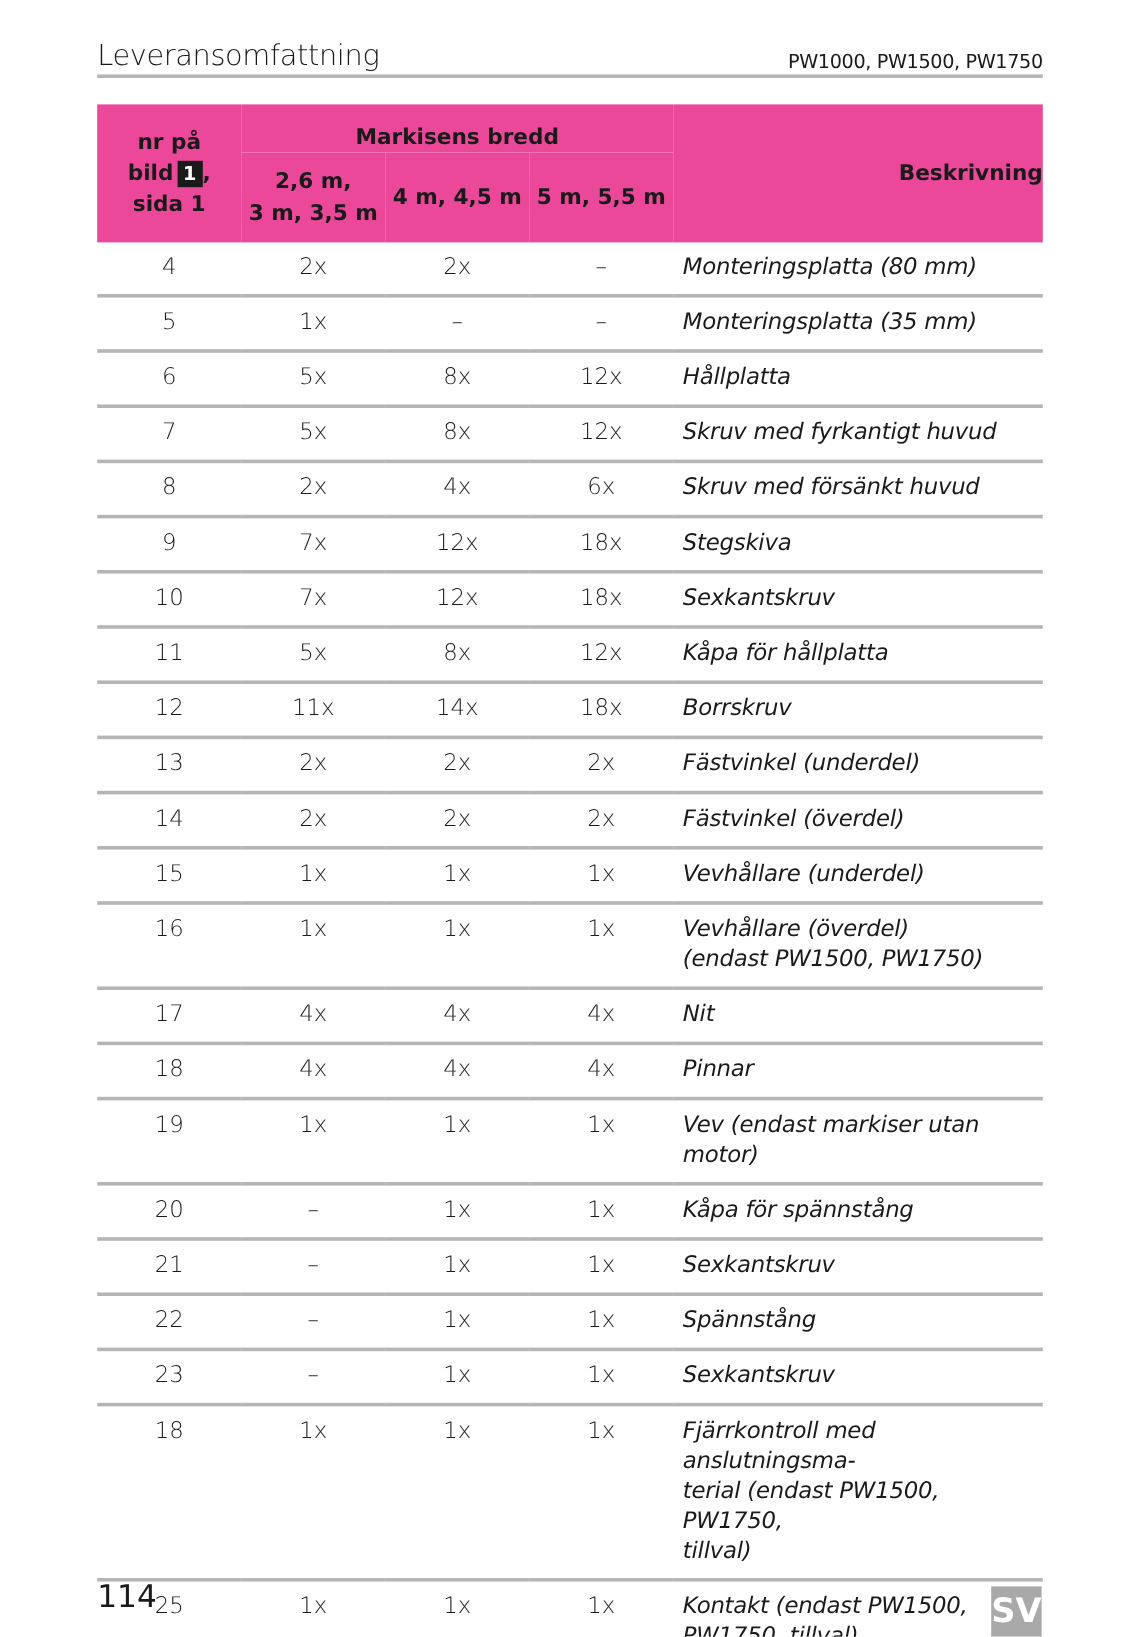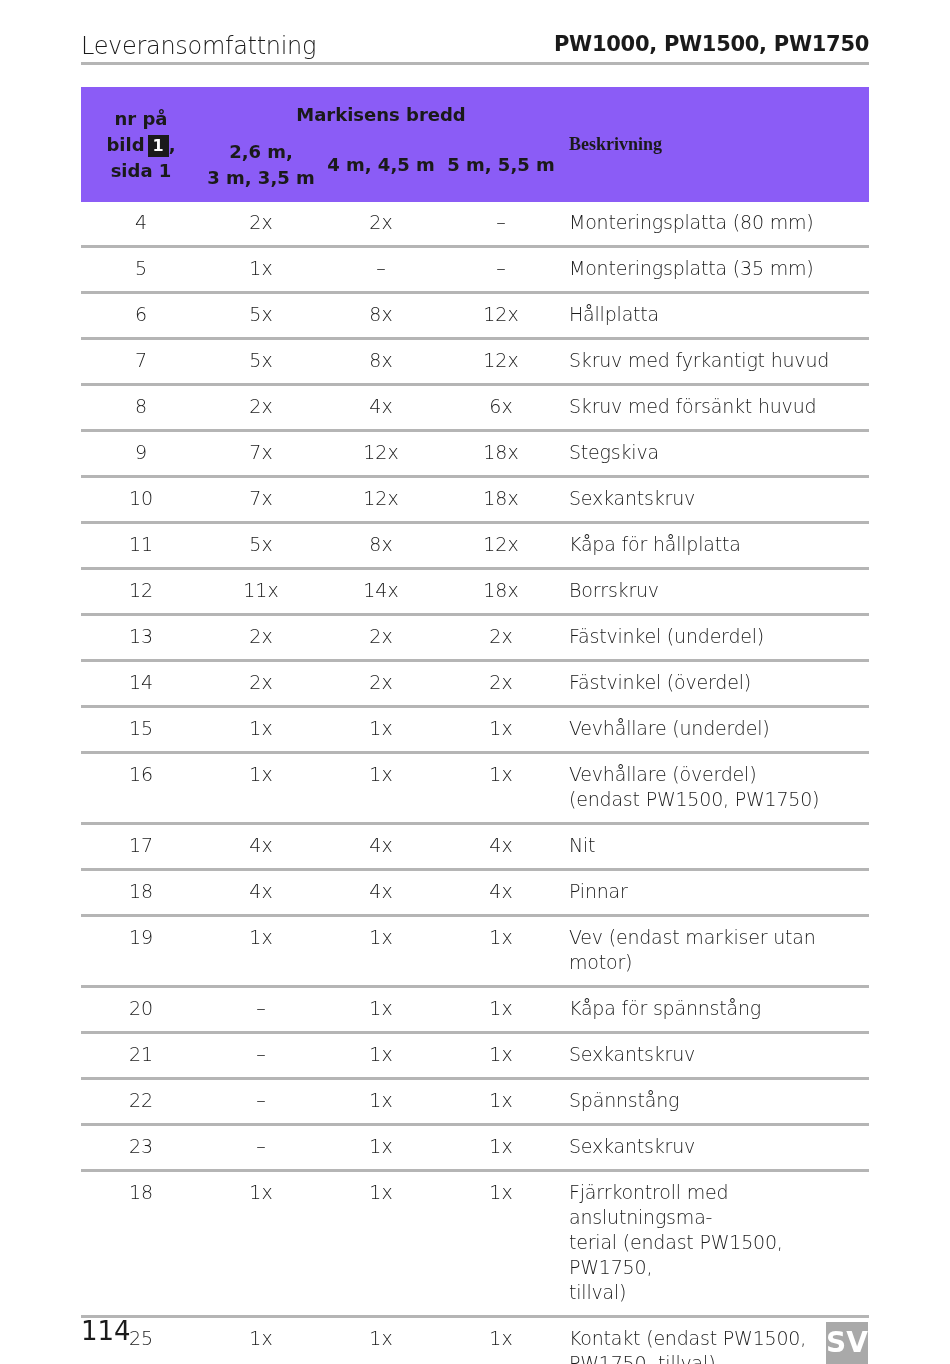--- a/index.html
+++ b/index.html
@@ -1,31 +1,31 @@
 <!DOCTYPE html>
 <html><head>
 <meta charset="utf-8">
 <style>
   html, body { margin:0; padding:0; background:#ffffff; }
   body { width:950px; height:1364px; position:relative; overflow:hidden;
          font-family:"DejaVu Sans", sans-serif; color:#1a1a1a; }
   .hdr { position:absolute; left:81px; right:81px; top:30px; height:32px;
          border-bottom:3px solid #b5b5b5; }
   .hdr .l { position:absolute; left:0; top:2px; font-size:24px; font-weight:300; letter-spacing:-0.3px; }
-  .hdr .r { position:absolute; right:0; top:2px; font-size:21px; font-weight:700; letter-spacing:-0.3px; }
+  .hdr .r { position:absolute; right:0; top:12px; font-size:16px; font-weight:400; letter-spacing:-0.3px; }
   table { position:absolute; left:81px; top:87px; width:788px; border-collapse:collapse; }
-  thead th { background:#8b5cf6; font-weight:bold; font-size:18px; color:#1a1a1a; padding:0; }
+  thead th { background:#ec4899; font-weight:bold; font-size:18px; color:#1a1a1a; padding:0; }
   .th-nr { width:120px; text-align:center; vertical-align:middle; line-height:26px; }
   .th-group { height:40px; text-align:center; vertical-align:bottom; line-height:24px; }
   .th-w { width:120px; text-align:center; vertical-align:middle; line-height:26px; height:75px; }
-  .th-desc { text-align:left; padding-left:8px !important; vertical-align:middle;font-family:Liberation Serif, serif; }
+  .th-desc { text-align:right; padding-left:8px !important; vertical-align:middle; }
   .badge { display:inline-block; background:#1a1a1a; color:#fff; padding:0 5px; line-height:22px; font-size:16px; margin-left:3px; }
   tbody td { font-size:19px; font-weight:300; text-align:center; vertical-align:top;
              padding:8px 0 10px 0; line-height:25px; border-bottom:3px solid #b5b5b5; }
-  tbody td.desc { text-align:left; padding-left:8px; letter-spacing:-0.2px; }
+  tbody td.desc { text-align:left; padding-left:8px; letter-spacing:-0.2px;font-style:italic; }
   .page { position:absolute; left:81px; top:1316px; font-size:26px; font-weight:400; }
   .sv { position:absolute; left:826px; top:1322px; width:42px; height:42px; background:#a9a9a9;
         color:#fff; font-weight:bold; font-size:28px; text-align:center; line-height:42px; }
 </style>
 </head>
 <body>
 
 <div class="hdr">
   <span class="l">Leveransomfattning</span>
   <span class="r">PW1000, PW1500, PW1750</span>

